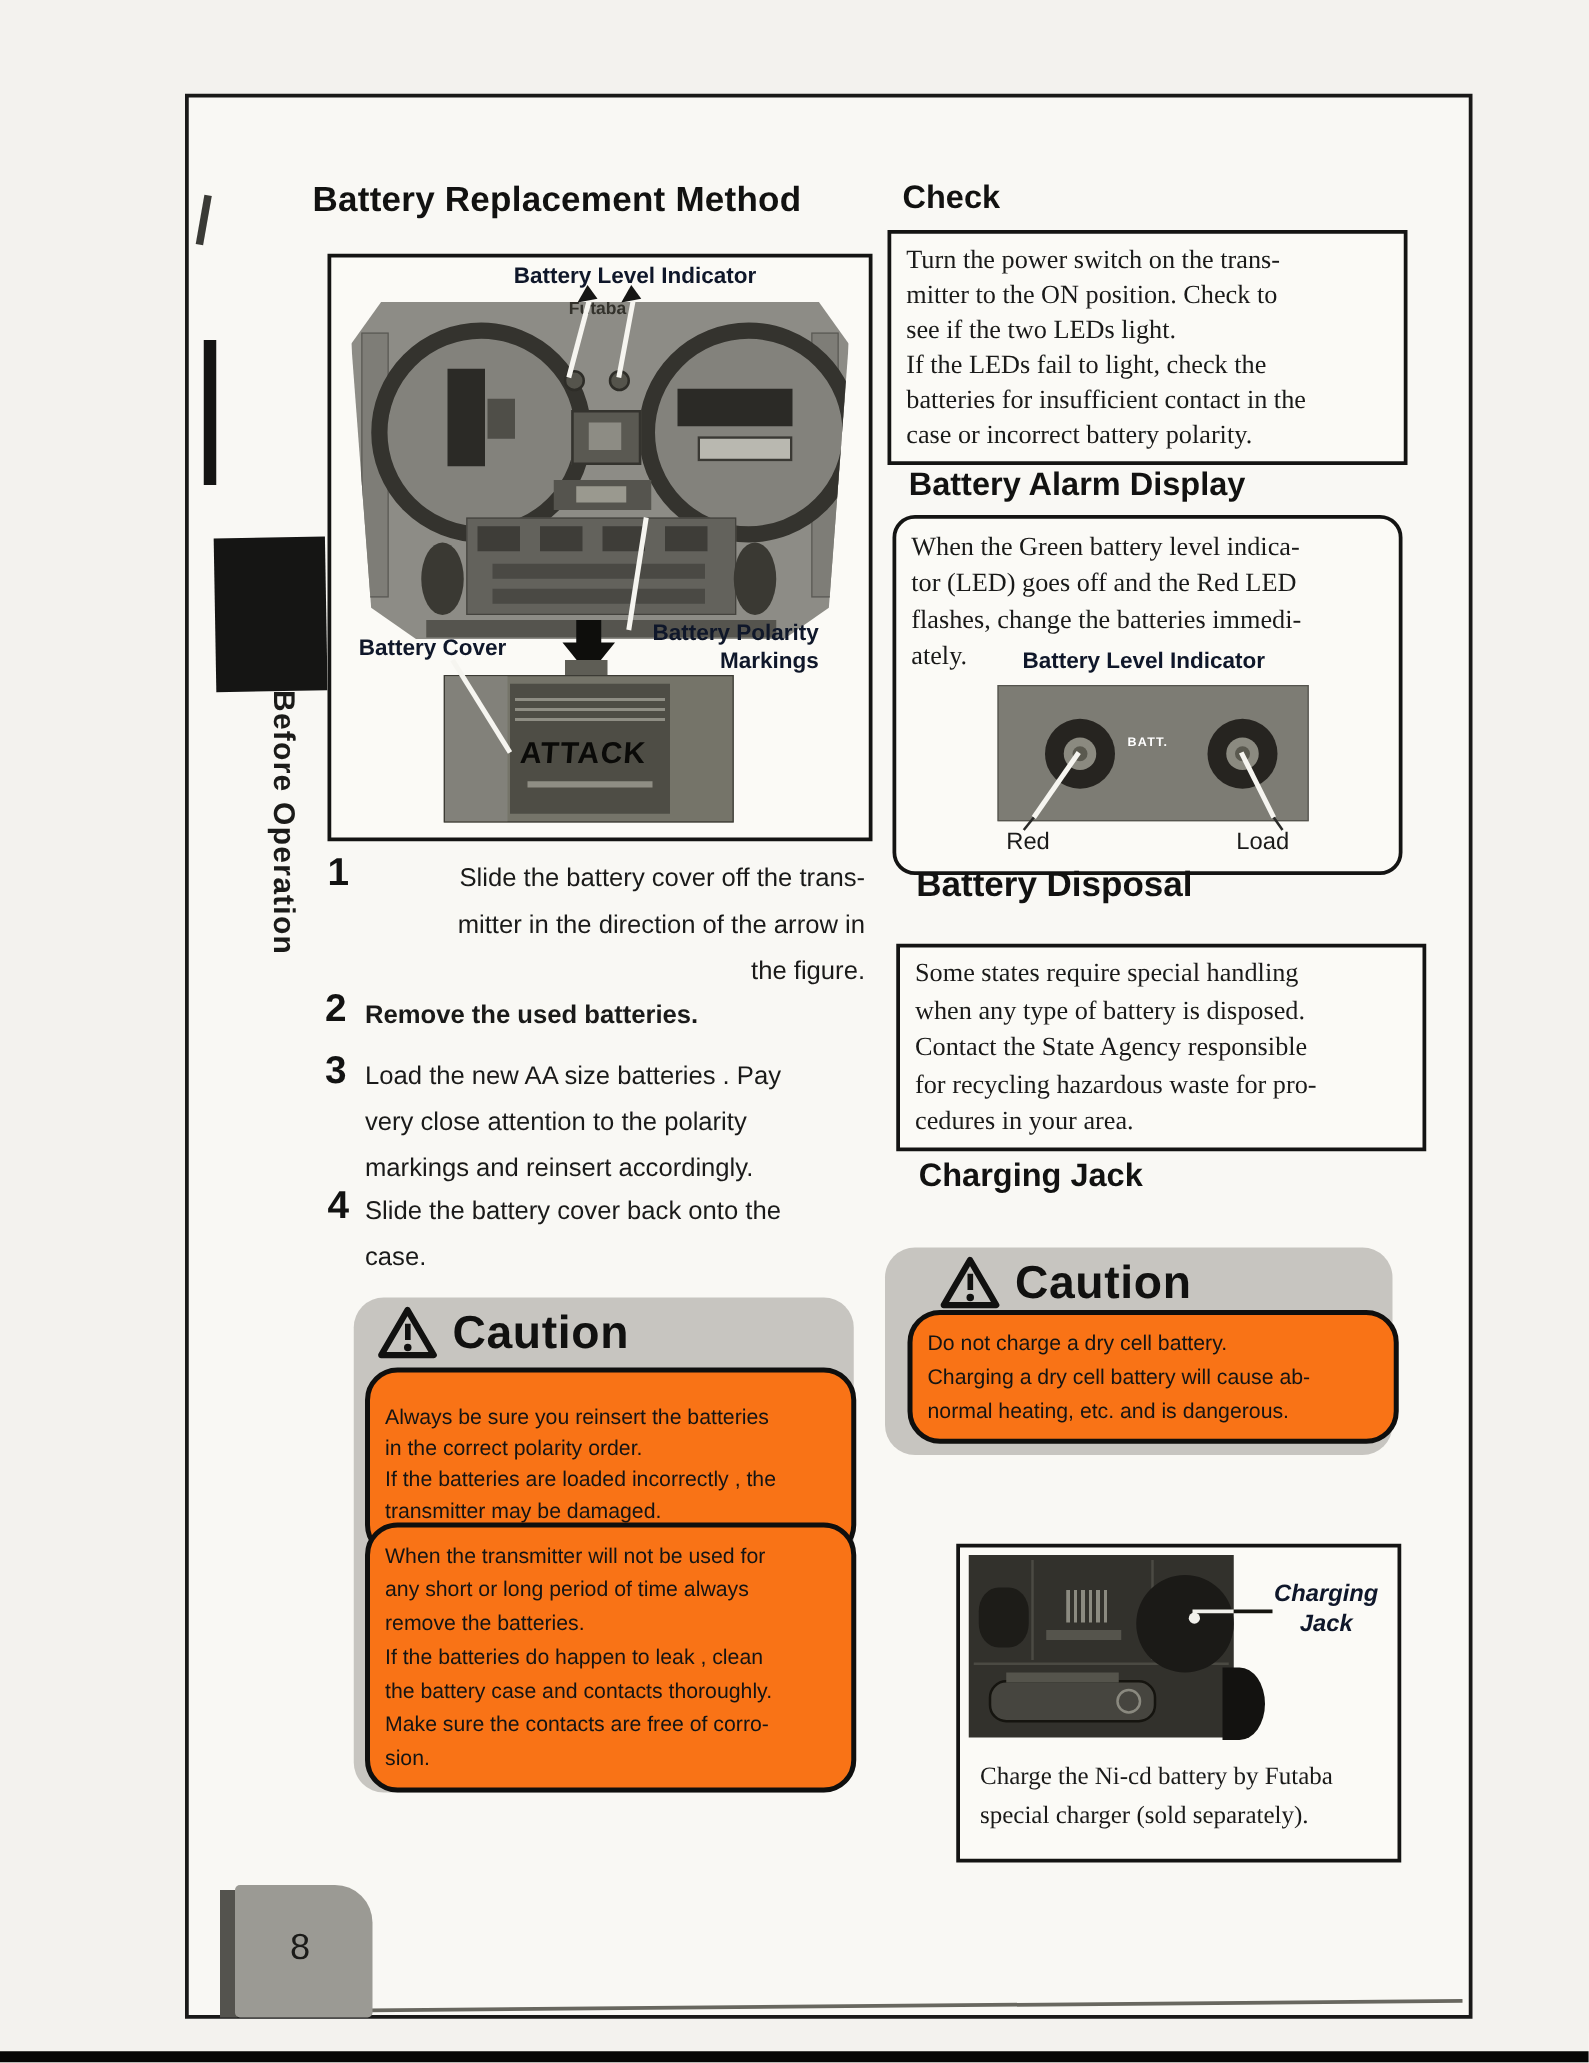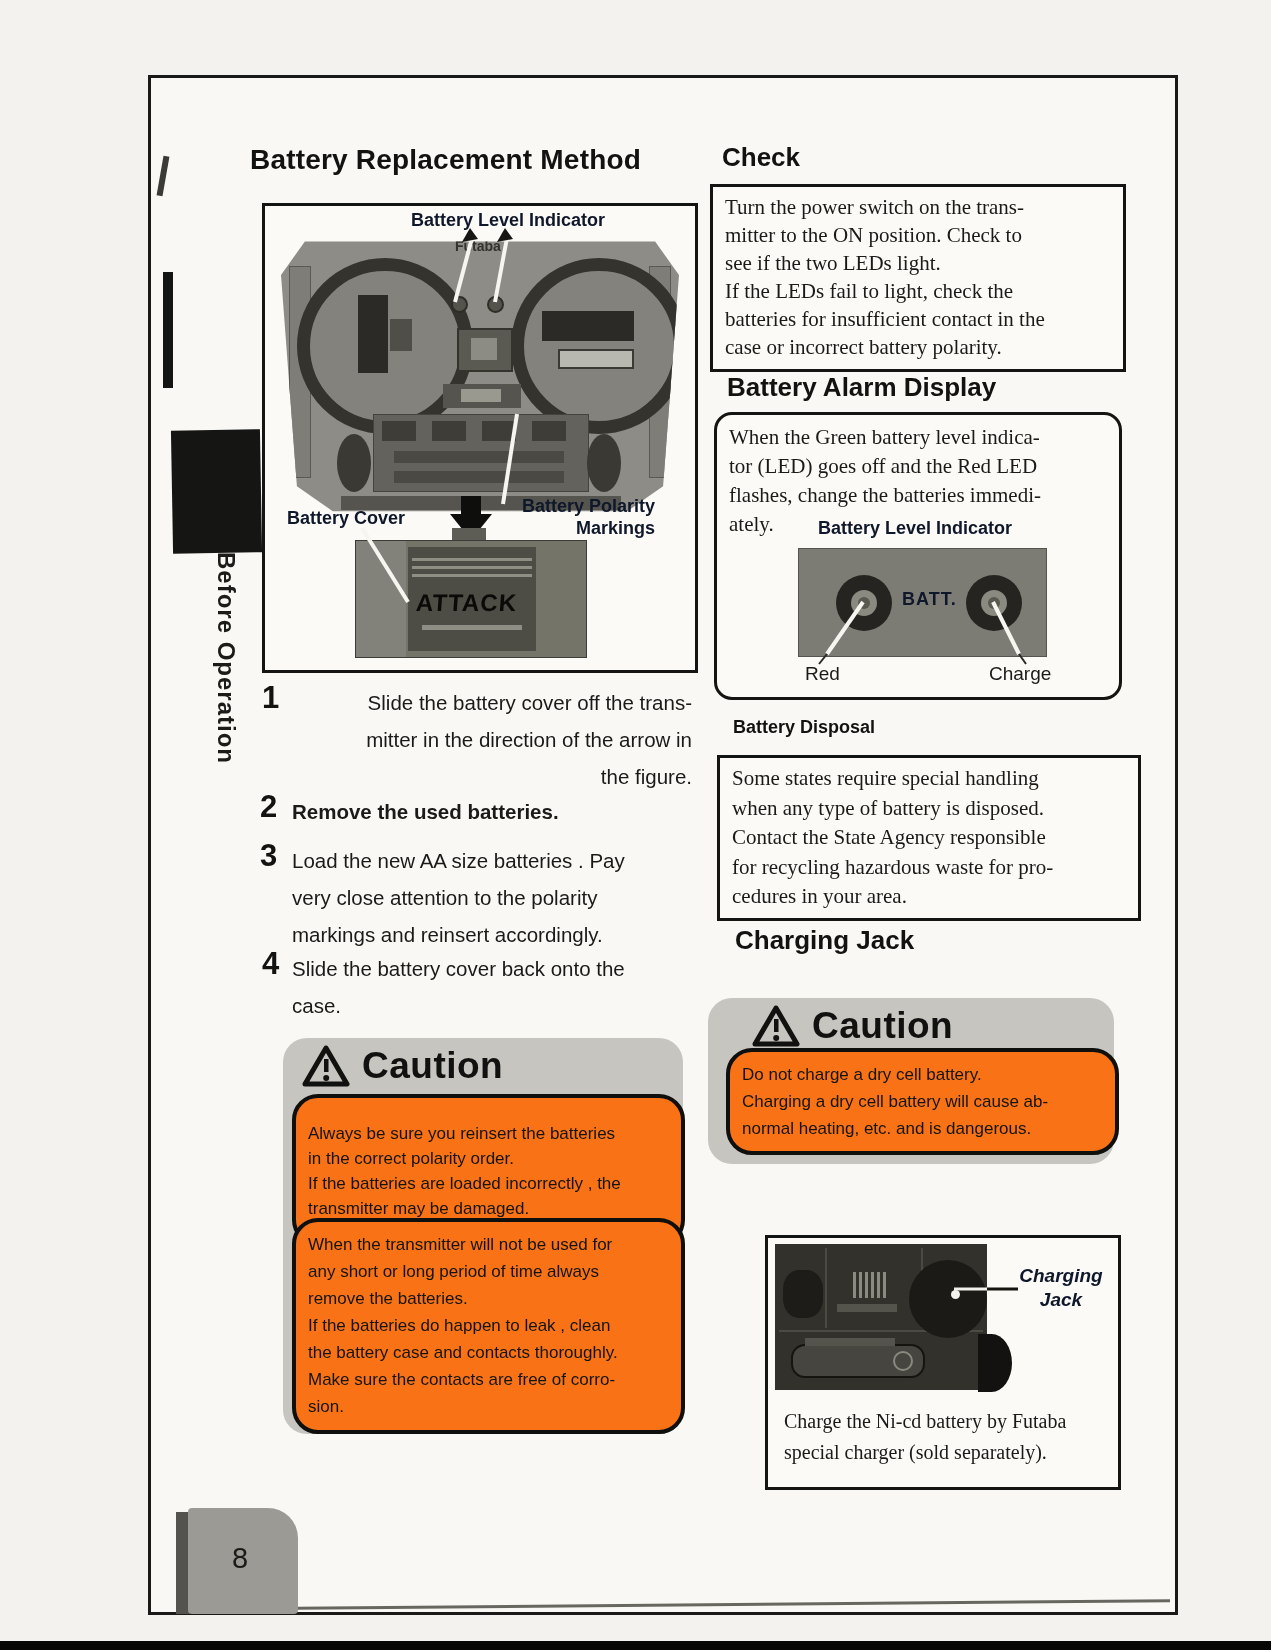--- a/index.html
+++ b/index.html
@@ -180,33 +180,33 @@
 
     <div class="abs" style="left:81px;top:133px;width:247px;height:107px;background:#7d7c74;border:1px solid #55544e;">
       <div class="led-ring" style="left:37px;top:26px;width:56px;height:56px;">
         <div class="led-in" style="left:15px;top:15px;width:26px;height:26px;"></div>
         <div class="led-dot" style="left:22px;top:22px;width:12px;height:12px;"></div>
       </div>
       <div class="led-ring" style="left:167px;top:26px;width:56px;height:56px;">
         <div class="led-in" style="left:15px;top:15px;width:26px;height:26px;"></div>
         <div class="led-dot" style="left:22px;top:22px;width:12px;height:12px;"></div>
       </div>
-      <div class="abs" style="left:103px;top:40px;font-size:18px;font-weight:bold;color:#0f172a;letter-spacing:1px;">BATT.</div>
+      <div class="abs" style="left:103px;top:40px;font-size:10px;font-weight:bold;color:#ffffff;letter-spacing:1px;">BATT.</div>
     </div>
     <div class="abs" style="left:88px;top:248px;font-size:19px;color:#1a1a19;">Red</div>
-    <div class="abs" style="left:272px;top:248px;font-size:19px;color:#1a1a19;">Charge</div>
+    <div class="abs" style="left:272px;top:248px;font-size:19px;color:#1a1a19;">Load</div>
     <svg class="overlay" width="402" height="282" viewBox="0 0 402 282">
       <line x1="146" y1="187" x2="110" y2="239" stroke="#f6f5f0" stroke-width="4"></line>
       <line x1="276" y1="187" x2="302" y2="239" stroke="#f6f5f0" stroke-width="4"></line>
       <line x1="110" y1="239" x2="102" y2="249" stroke="#2a2a28" stroke-width="2"></line>
       <line x1="302" y1="239" x2="309" y2="249" stroke="#2a2a28" stroke-width="2"></line>
     </svg>
   </div>
 
-  <div class="abs h-sans" style="left:733px;top:717px;font-size:18px;text-align:right;">Battery Disposal</div>
+  <div class="abs h-sans" style="left:733px;top:692px;font-size:28px;text-align:right;">Battery Disposal</div>
   <div class="abs txtbox serifbody ml" style="left:717px;top:755px;width:394px;height:148px;padding:6px 12px;font-size:21px;line-height:29.6px;">Some states require special handling
 when any type of battery is disposed.
 Contact the State Agency responsible
 for recycling hazardous waste for pro-
 cedures in your area.</div>
 
   <div class="abs h-sans" style="left:735px;top:925px;font-size:26px;">Charging Jack</div>
 
   <div class="abs cautionband" style="left:708px;top:998px;width:406px;height:166px;"></div>
   <div class="abs cautiontitle" style="left:752px;top:1004px;">

